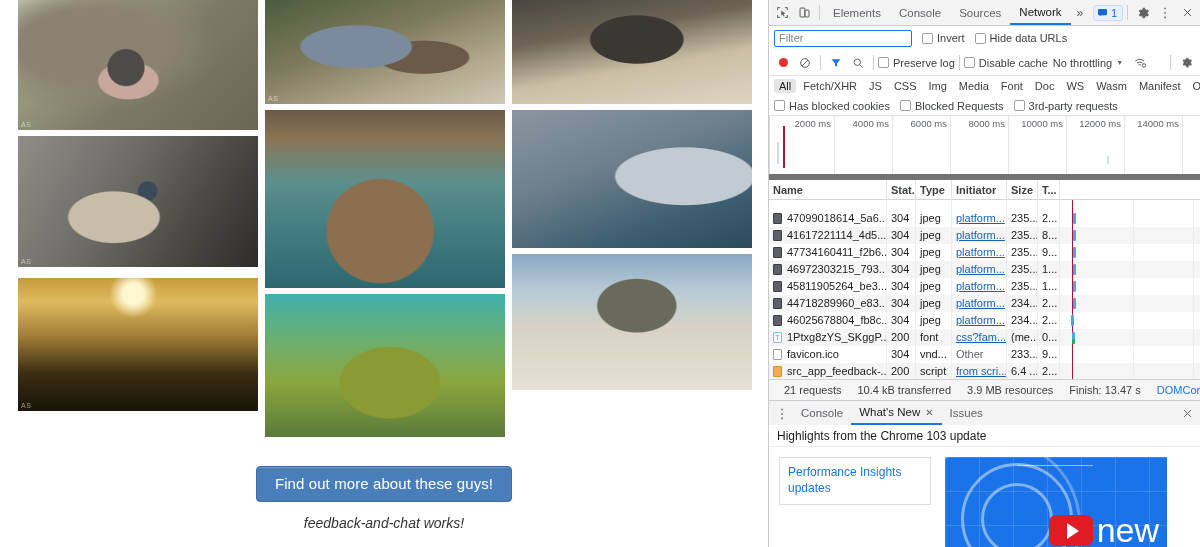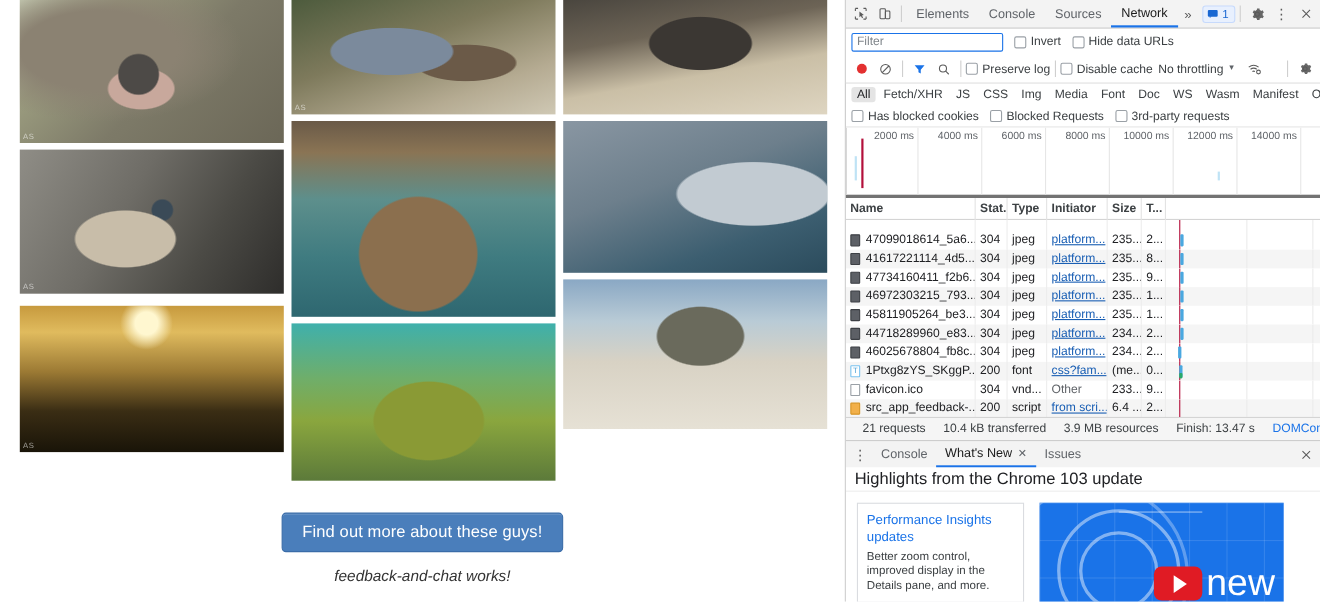--- a/index.html
+++ b/index.html
@@ -151,21 +151,21 @@
 
   
   .dt-optrow {
     height: 20px; min-height: 20px; padding: 0 5px; gap: 10px;
     border-bottom: 1px solid #e0e0e0;
   }
 
   
   .dt-overview {
     height: 64px; min-height: 64px;
-    border-bottom: 3px solid #737373;
+    border-bottom: 6px solid #737373;
     position: relative; background: #fff;
     overflow: hidden;
   }
   .ov-track { position: absolute; left: 8px; right: 0; top: 0; bottom: 0; }
   .ov-seg {
     position: absolute; top: 0; bottom: 0;
     border-right: 1px solid #e6e6e6;
   }
   .ov-label {
     position: absolute; top: 2px; right: 3px;
@@ -248,21 +248,21 @@
     padding: 0 8px; height: 24px; display: flex; align-items: center;
     font-size: 11.5px; color: #5f6368; cursor: pointer; gap: 5px;
   }
   .dr-tab.active { color: #1a1a1a; border-bottom: 2px solid #1a73e8; }
   .dr-close-x { font-size: 10px; color: #5f6368; cursor: pointer; }
 
   
   .wn-panel { height: 122px; min-height: 122px; background: #fff; overflow: hidden; position: relative; }
   .wn-title {
     height: 22px; display: flex; align-items: center; padding: 0 8px;
-    font-size: 15px; color: #202124; border-bottom: 1px solid #ededed;
+    font-size: 12px; color: #202124; border-bottom: 1px solid #ededed;
   }
   .wn-body { display: flex; gap: 14px; padding: 10px 8px 0 10px; }
   .wn-cards { width: 152px; }
   .wn-card {
     border: 1px solid #dadce0; background: #fff;
     padding: 6px 8px 8px 8px; margin-bottom: 6px;
   }
   .wn-card-h { color: #1a73e8; font-size: 12px; line-height: 16px; }
   .wn-card-b { color: #3c4043; font-size: 10.5px; line-height: 13px; margin-top: 4px; }
   .wn-video {
@@ -794,21 +794,20 @@
       </div>
     </div>
 
     <div class="wn-panel">
       <div class="wn-title">Highlights from the Chrome 103 update</div>
       <div class="wn-body">
         <div class="wn-cards">
           <div class="wn-card">
             <div class="wn-card-h">Performance Insights</div>
             <div class="wn-card-h">updates</div>
-            <div class="wn-card-b">Better zoom control, improved display in the Details pane, and more.</div>
           </div>
 
         </div>
         <div class="wn-video">
           <div class="blueprint"></div>
           <div class="ring" style="left:16px; top:6px; width:112px; height:112px;"></div>
           <div class="ring" style="left:36px; top:26px; width:72px; height:72px;"></div>
           <div class="ring" style="left:-34px; top:-18px; width:170px; height:170px; border-radius:50%; border-color:rgba(255,255,255,.30);"></div>
           <div style="position:absolute;left:72px;top:8px;width:76px;height:1px;background:rgba(255,255,255,.55);"></div>
           <div class="play"></div>

